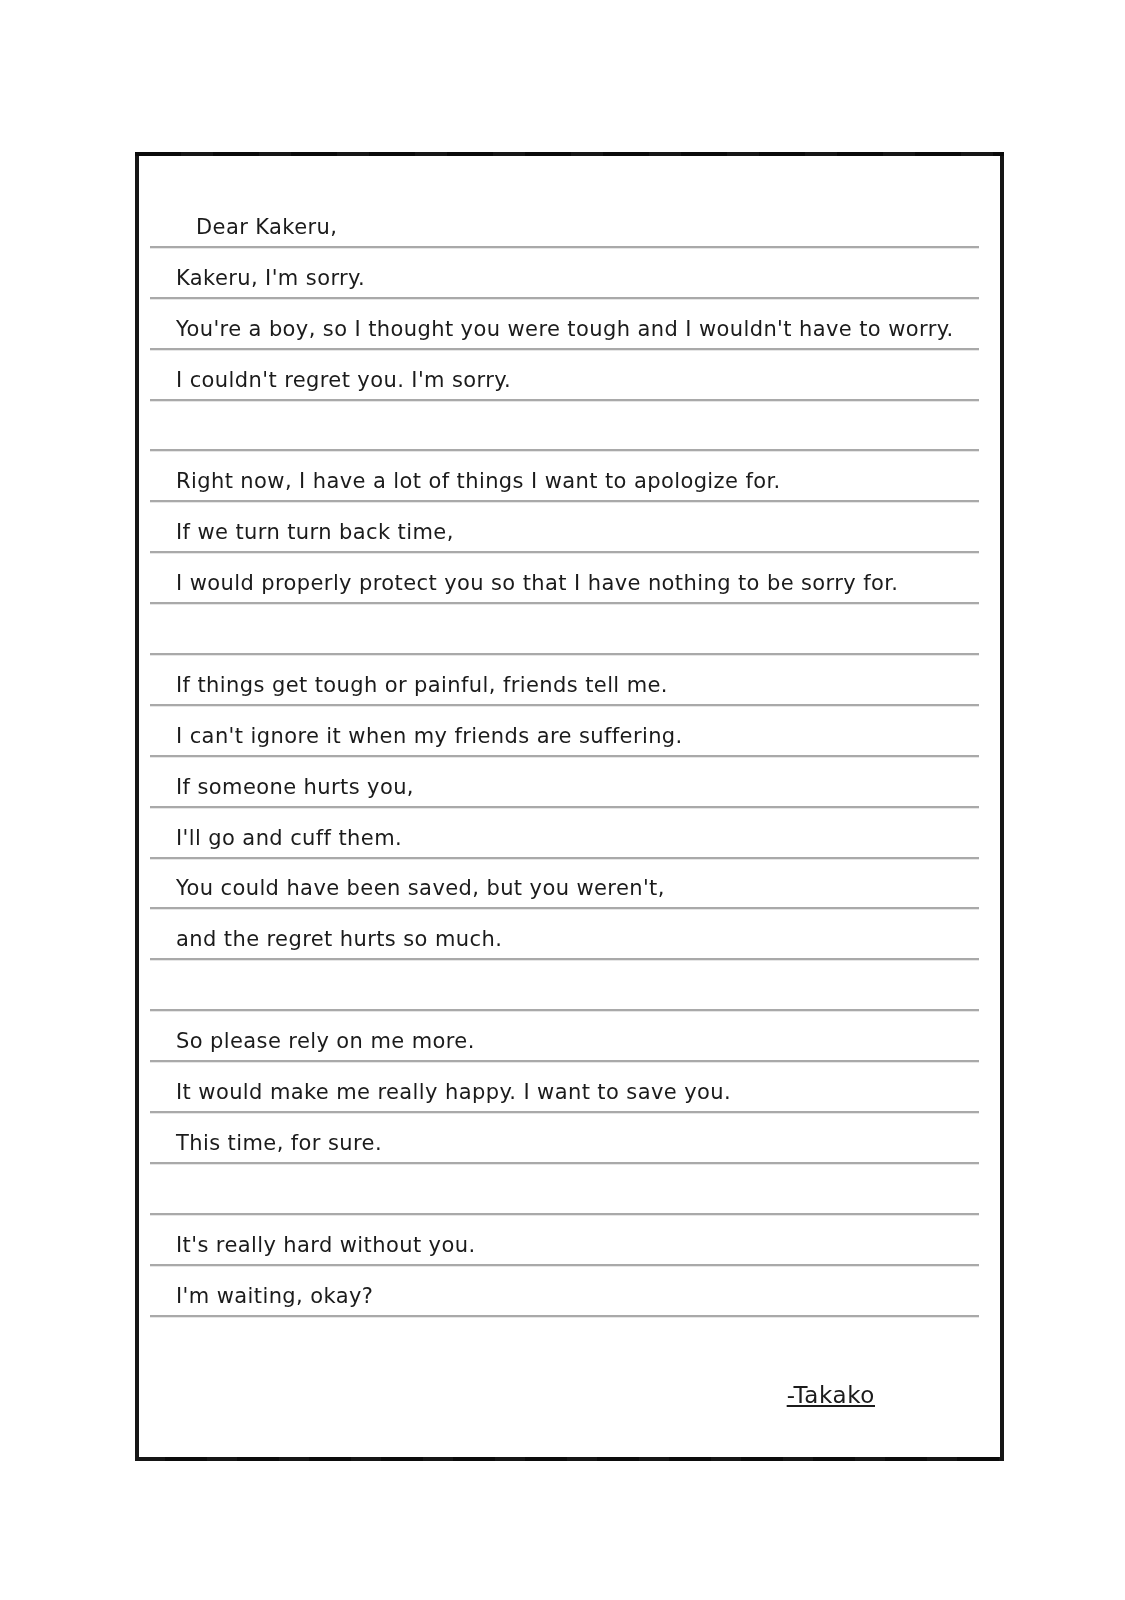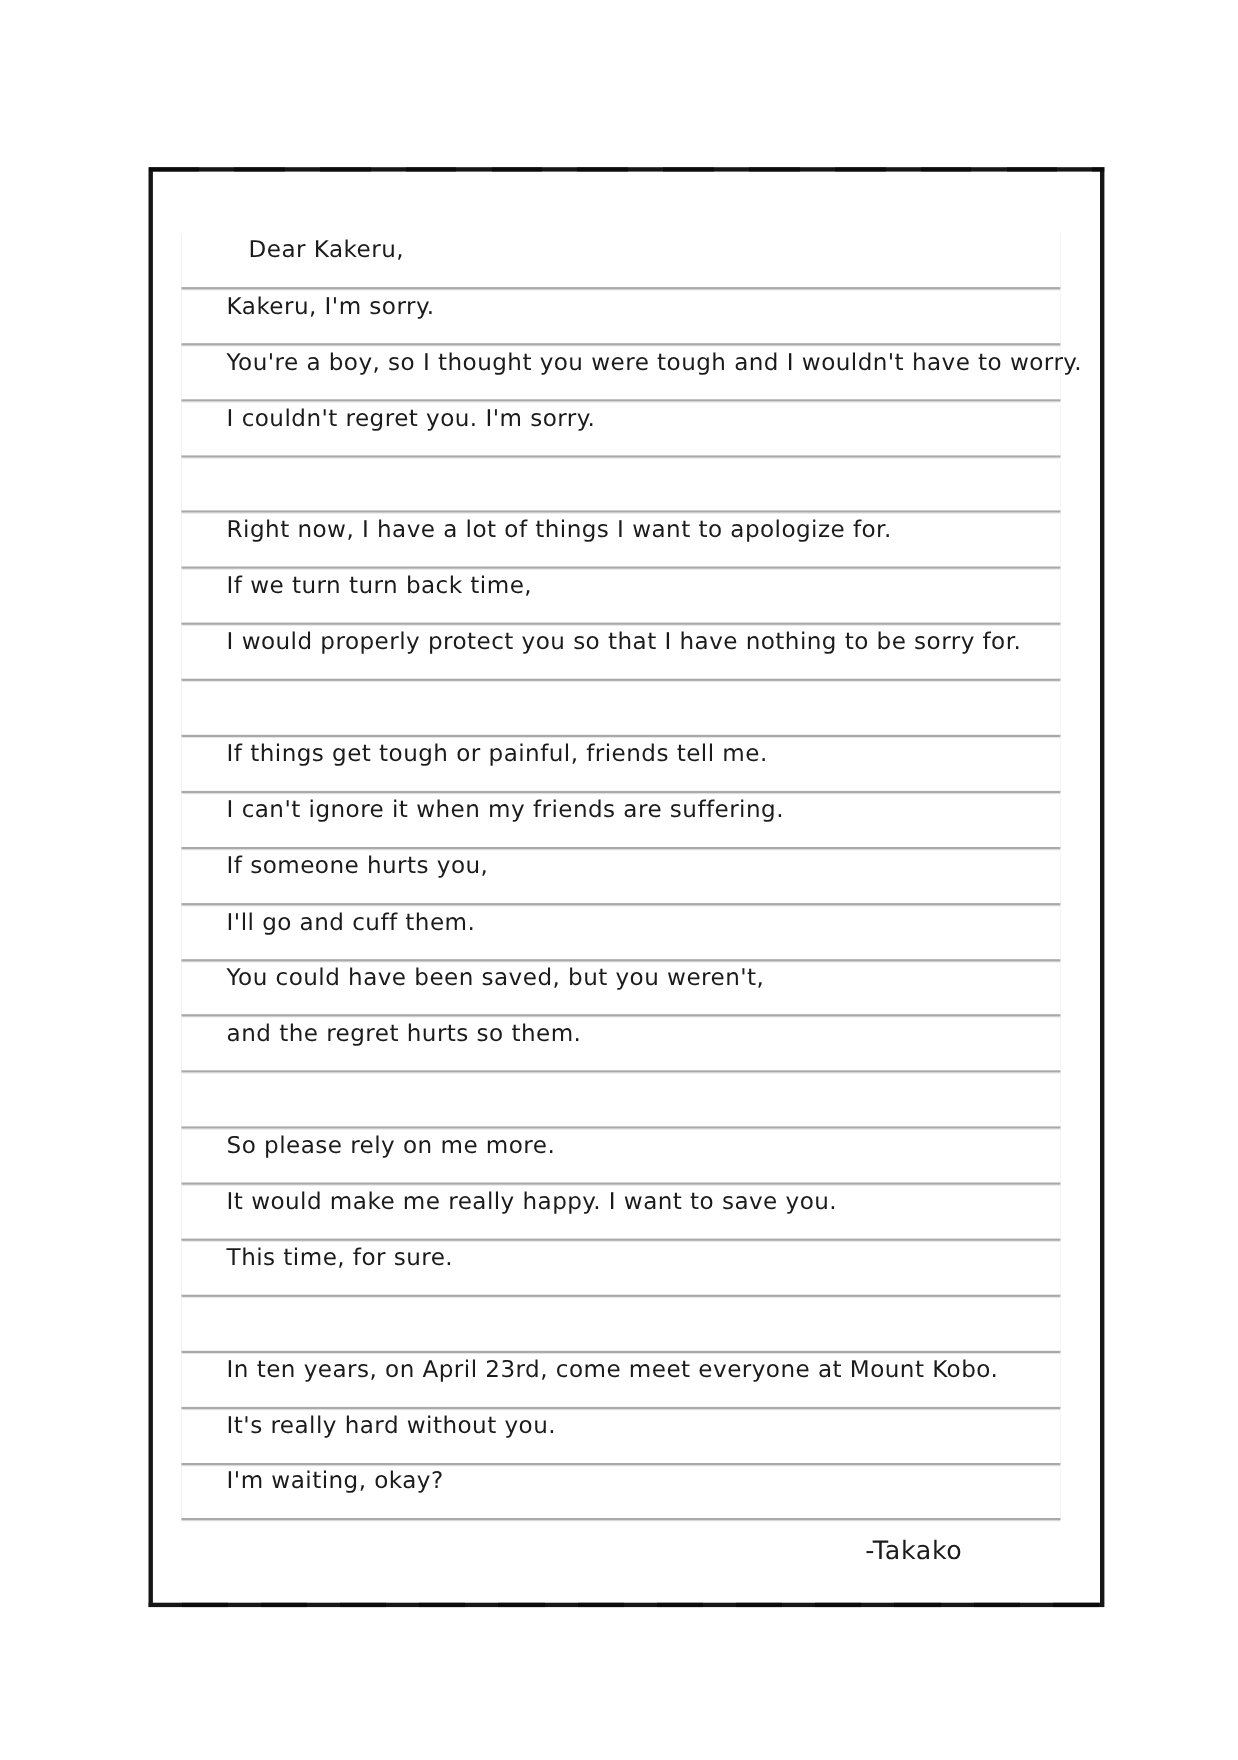--- a/index.html
+++ b/index.html
@@ -1,15 +1,15 @@
 <!DOCTYPE html>
 <html><head>
 <meta charset="utf-8">
 <style>
-  * { margin: 0; padding: 15px; box-sizing: border-box; }
+  * { margin: 0; padding: 0; box-sizing: border-box; }
   html, body {
     width: 1125px;
     height: 1600px;
     background: #ffffff;
     font-family: "DejaVu Sans", "Liberation Sans", sans-serif;
     overflow: hidden;
   }
   .panel {
     position: absolute;
     left: 135px;
@@ -59,20 +59,21 @@
   .signature {
     position: absolute;
     top: 1226px;  
     right: 21px;
     left: 11px;
     text-align: right;
     padding-right: 104px;
     font-size: 23px;
     letter-spacing: 0.6px;
     color: #1b1b1b;
+    text-decoration: underline;
   }
 </style>
 </head>
 <body>
 
 <div class="panel">
   <div class="rows">
 
   <div class="row indent">
     <span class="txt">Dear Kakeru,</span>
@@ -110,41 +111,38 @@
       <div class="row">
     <span class="txt">If someone hurts you,</span>
   </div>
       <div class="row">
     <span class="txt">I'll go and cuff them.</span>
   </div>
       <div class="row">
     <span class="txt">You could have been saved, but you weren't,</span>
   </div>
       <div class="row">
-    <span class="txt">and the regret hurts so them.</span>
+    <span class="txt">and the regret hurts so much.</span>
   </div>
       <div class="row blank">
     <span class="txt"></span>
   </div>
       <div class="row">
     <span class="txt">So please rely on me more.</span>
   </div>
       <div class="row">
     <span class="txt">It would make me really happy. I want to save you.</span>
   </div>
       <div class="row">
     <span class="txt">This time, for sure.</span>
   </div>
       <div class="row blank">
     <span class="txt"></span>
   </div>
       <div class="row">
-    <span class="txt">In ten years, on April 23rd, come meet everyone at Mount Kobo.</span>
-  </div>
-      <div class="row">
     <span class="txt">It's really hard without you.</span>
   </div>
       <div class="row">
     <span class="txt">I'm waiting, okay?</span>
   </div>
     </div>
   <div class="signature">-Takako</div>
 </div>
 
 </body></html>

